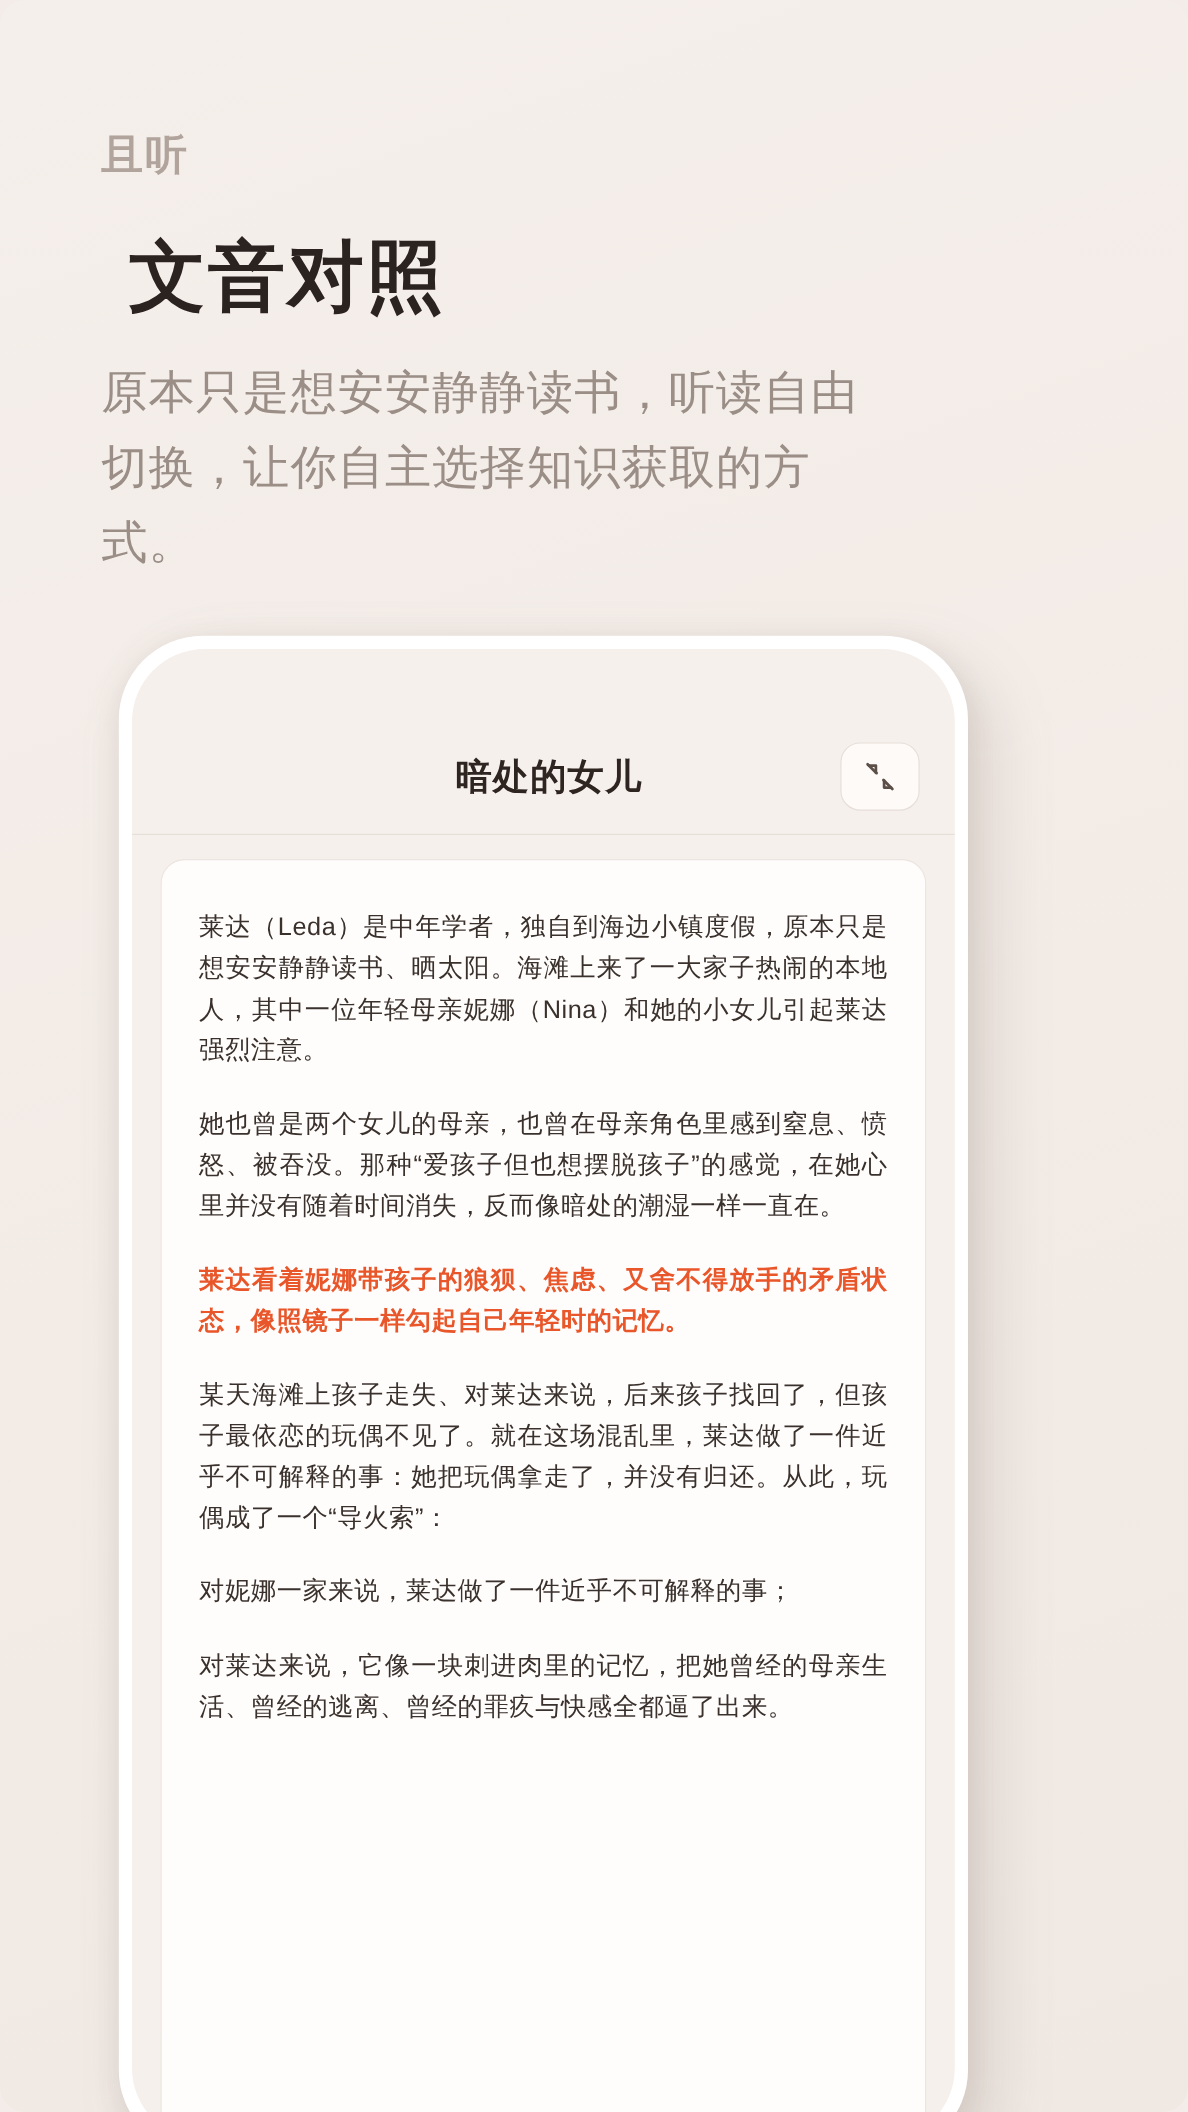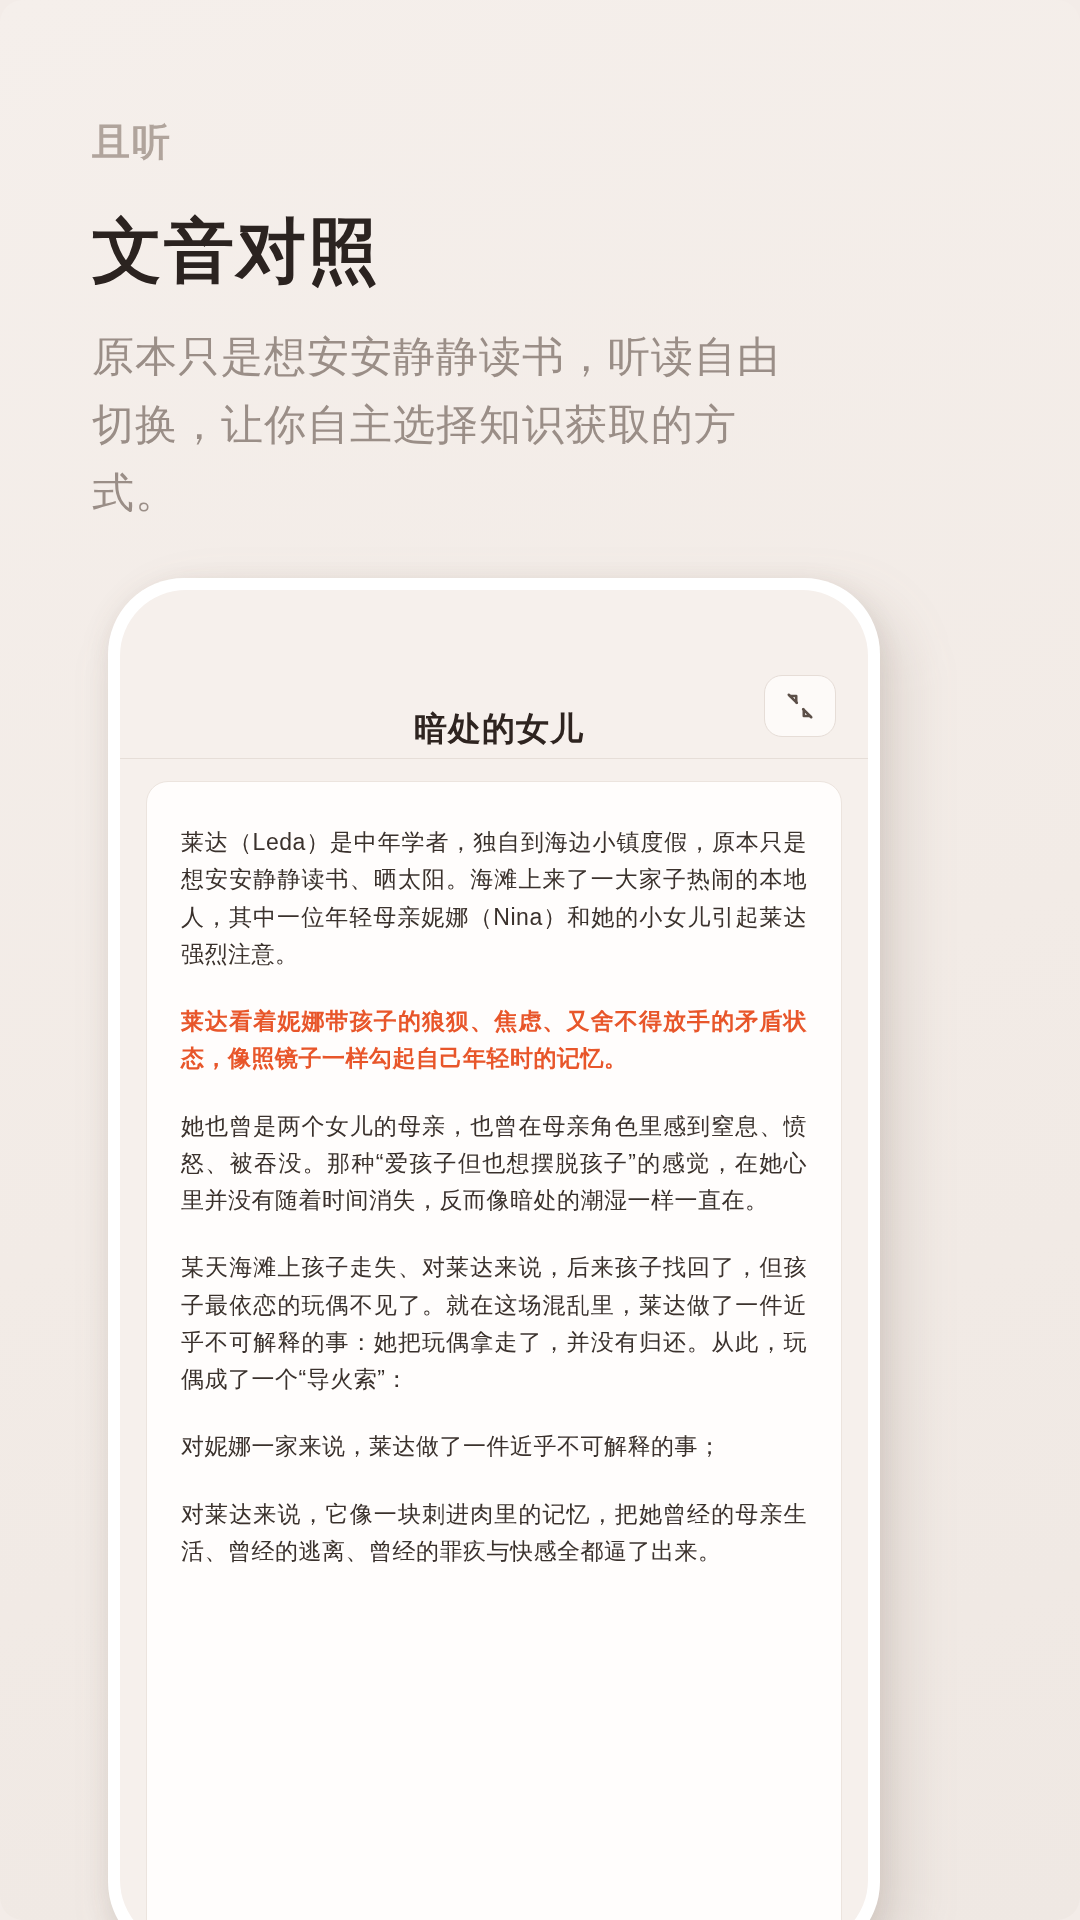--- a/index.html
+++ b/index.html
@@ -29,20 +29,21 @@
     color: #b0a49c;
     line-height: 1.2;
   }
   .headline {
     margin-top: 48px;
     font-size: 70px;
     font-weight: 800;
     letter-spacing: 2px;
     color: #2b2320;
     line-height: 1.08;
+    margin-left: 25px;
   }
   .subhead {
     margin-top: 34px;
     font-size: 42px;
     font-weight: 400;
     line-height: 1.62;
     color: #9a8e87;
     max-width: 720px;
     letter-spacing: 1px;
   }
@@ -83,21 +84,21 @@
     border-radius: 66px;
     background: #f6f0ec;
     overflow: hidden;
   }
   .screen-top-pad { height: 70px; }
 
   .reader-header {
     position: relative;
     height: 92px;
     display: flex;
-    align-items: flex-end;
+    align-items: center;
     justify-content: center;
     padding: 0 34px;
     margin-left: 10px;
   }
   .reader-title {
     font-size: 33px;
     font-weight: 700;
     color: #2e2420;
     letter-spacing: 1px;
   }
@@ -170,22 +171,22 @@
               <line x1="3" y1="3" x2="9.5" y2="9.5"></line>
               <polyline points="20,20 15,20 15,15"></polyline>
               <line x1="21" y1="21" x2="14.5" y2="14.5"></line>
             </svg>
           </div>
         </div>
         <div class="divider"></div>
 
         <div class="reader-body">
           <p class="para">莱达（Leda）是中年学者，独自到海边小镇度假，原本只是想安安静静读书、晒太阳。海滩上来了一大家子热闹的本地人，其中一位年轻母亲妮娜（Nina）和她的小女儿引起莱达强烈注意。</p>
+          <p class="para">她也曾是两个女儿的母亲，也曾在母亲角色里感到窒息、愤怒、被吞没。那种“爱孩子但也想摆脱孩子”的感觉，在她心里并没有随着时间消失，反而像暗处的潮湿一样一直在。</p>
           <p class="para highlight">莱达看着妮娜带孩子的狼狈、焦虑、又舍不得放手的矛盾状态，像照镜子一样勾起自己年轻时的记忆。</p>
-          <p class="para">她也曾是两个女儿的母亲，也曾在母亲角色里感到窒息、愤怒、被吞没。那种“爱孩子但也想摆脱孩子”的感觉，在她心里并没有随着时间消失，反而像暗处的潮湿一样一直在。</p>
           <p class="para">某天海滩上孩子走失、对莱达来说，后来孩子找回了，但孩子最依恋的玩偶不见了。就在这场混乱里，莱达做了一件近乎不可解释的事：她把玩偶拿走了，并没有归还。从此，玩偶成了一个“导火索”：</p>
           <p class="para">对妮娜一家来说，莱达做了一件近乎不可解释的事；</p>
           <p class="para">对莱达来说，它像一块刺进肉里的记忆，把她曾经的母亲生活、曾经的逃离、曾经的罪疚与快感全都逼了出来。</p>
 
         </div>
       </div>
     </div>
   </div>
 
 </div>

